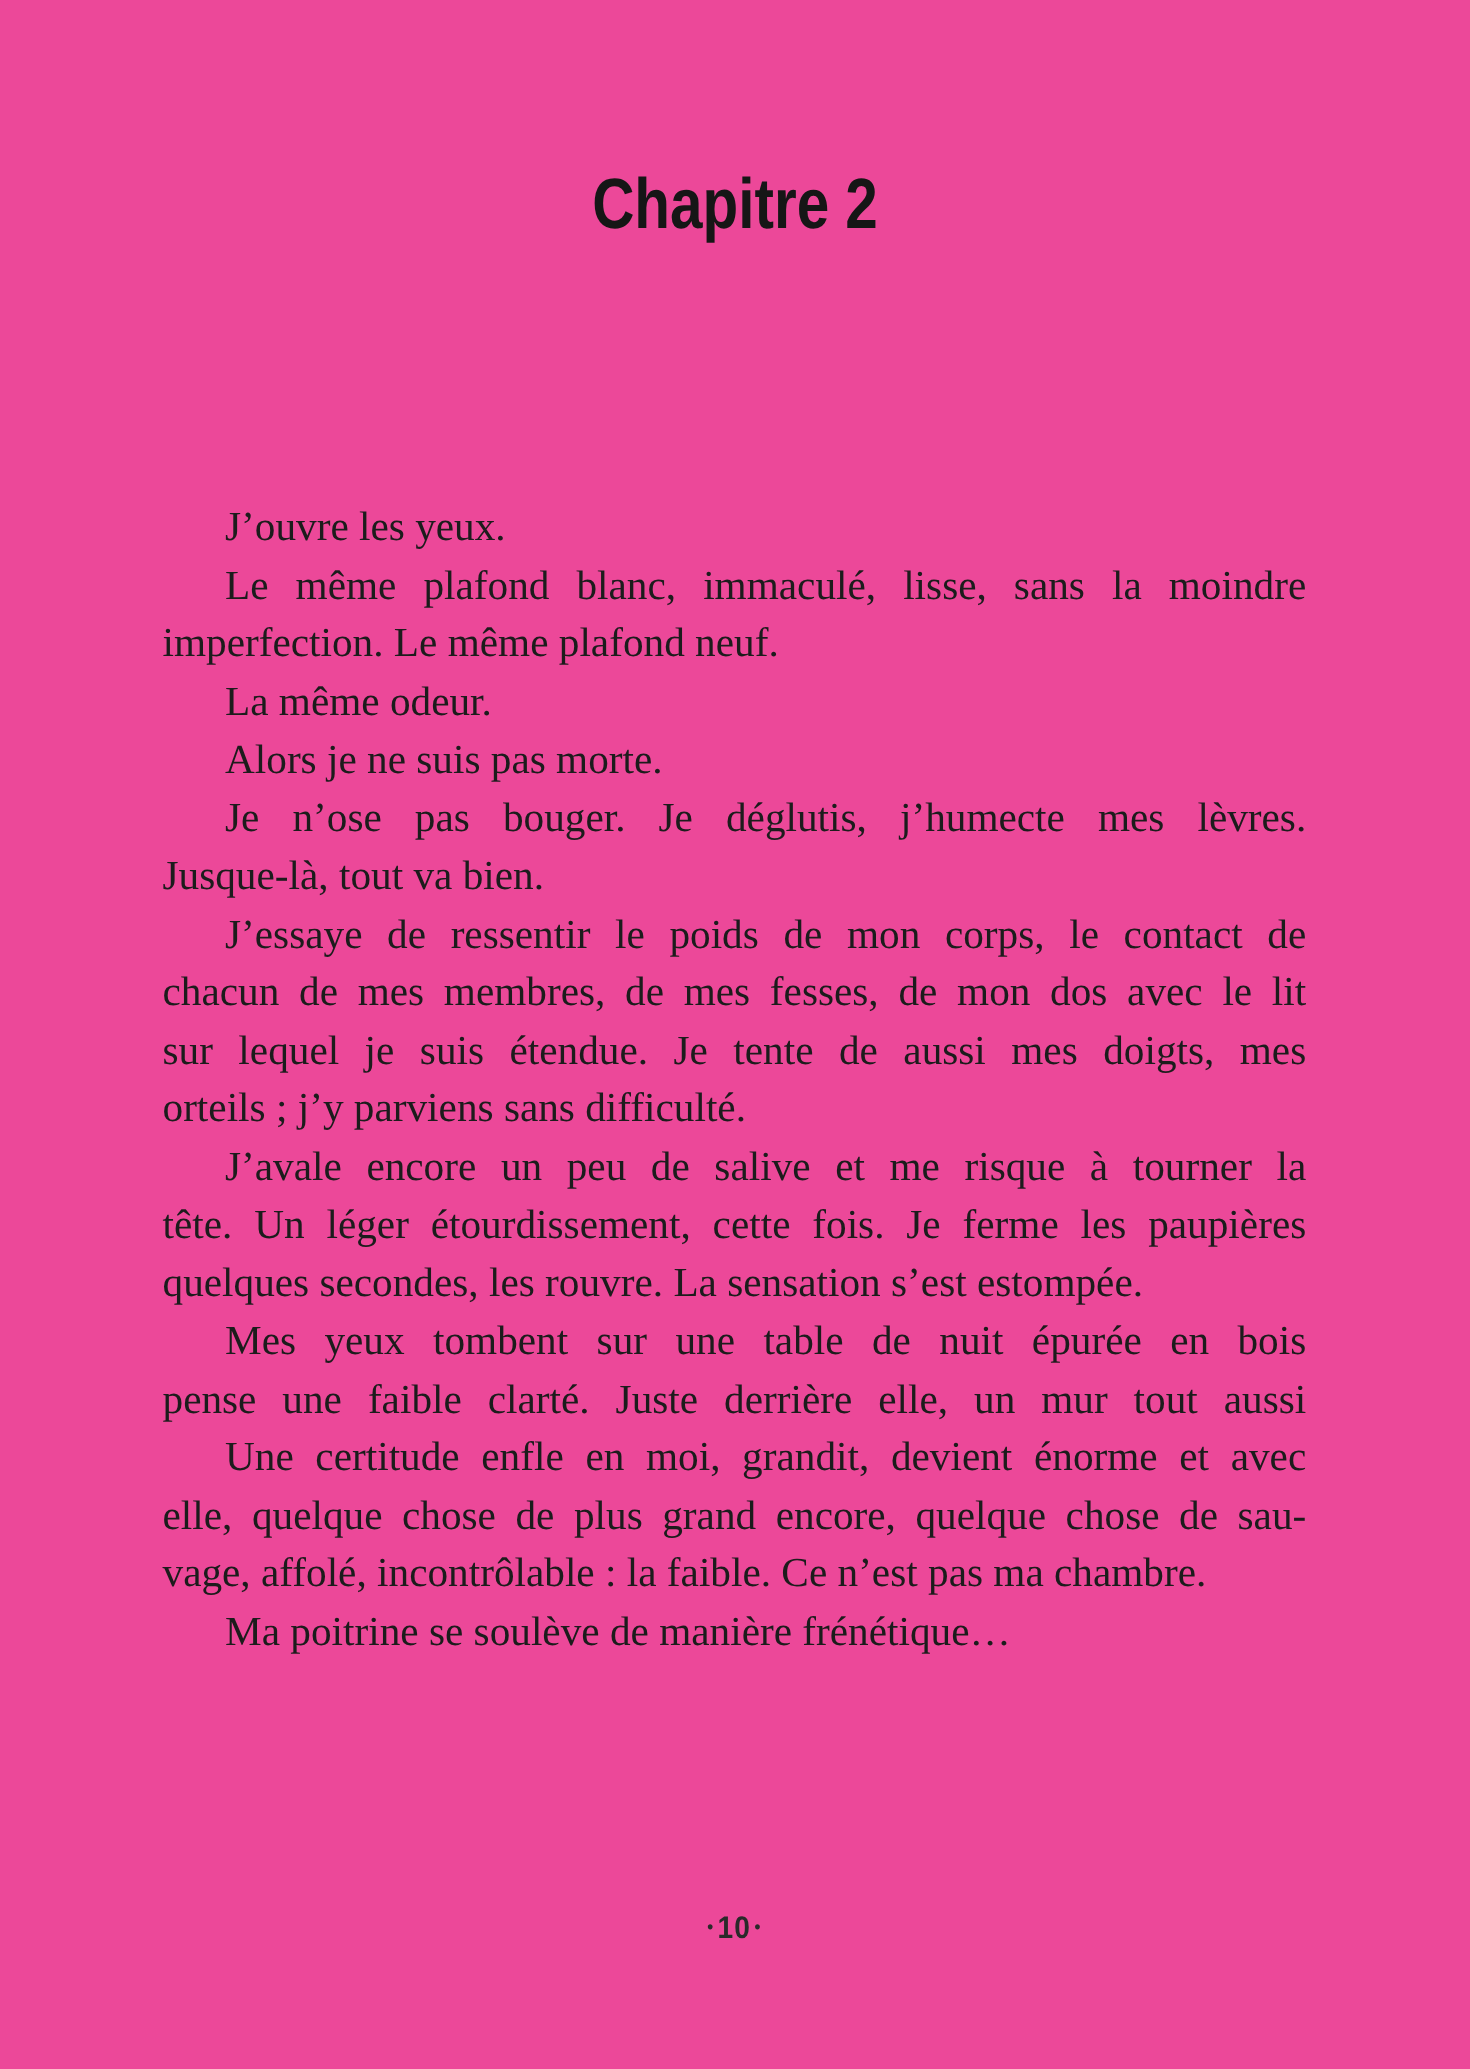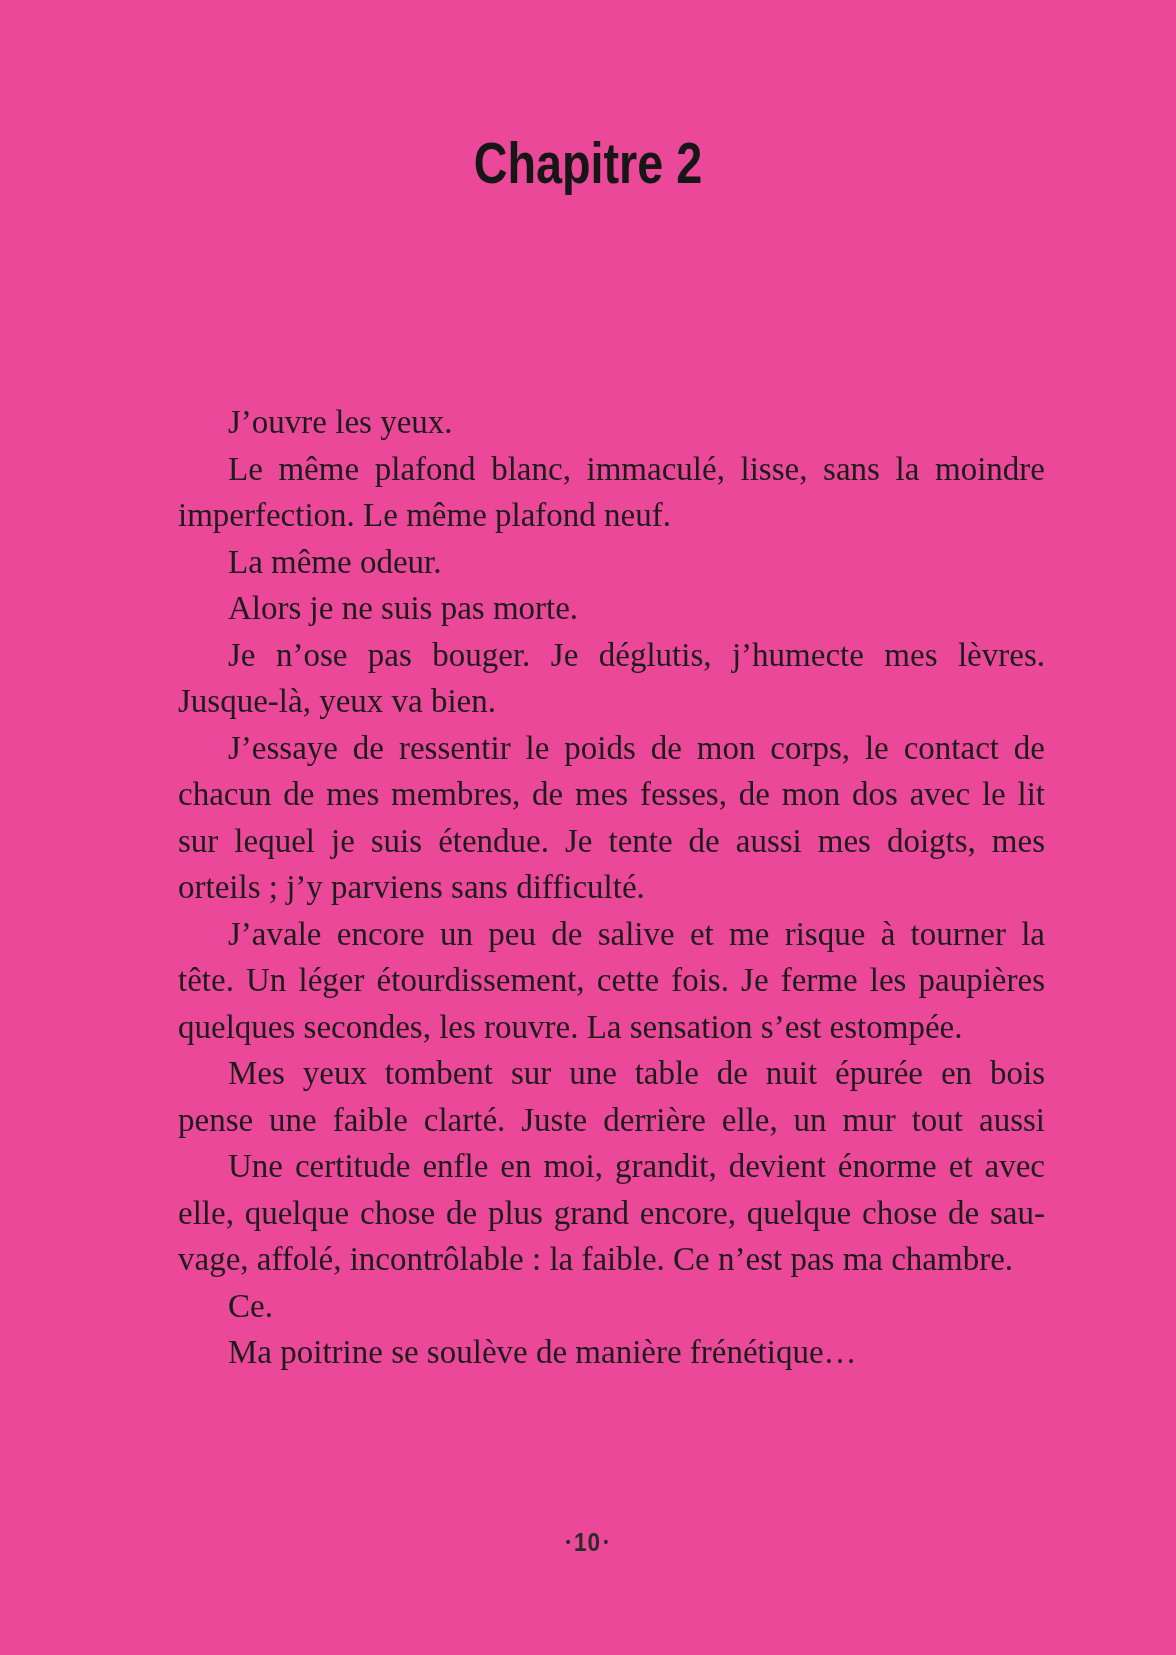--- a/index.html
+++ b/index.html
@@ -38,21 +38,20 @@
     width: 915px;
     font-size: 33px;
     line-height: 46.5px;
     color: #1c1c1c;
   }
   .para { margin: 0; }
   .line {
     text-align: justify;
     text-align-last: justify;
     white-space: normal;
-    margin-left: 48px;
   }
   .line.last {
     text-align-last: left;
   }
   .line.first {
     text-indent: 50px;
   }
   .folio {
     position: absolute;
     top: 1528px;
@@ -89,21 +88,21 @@
         <div class="line last">imperfection. Le même plafond neuf.</div>
       </div>
       <div class="para">
         <div class="line first last">La même odeur.</div>
       </div>
       <div class="para">
         <div class="line first last">Alors je ne suis pas morte.</div>
       </div>
       <div class="para">
         <div class="line first">Je n’ose pas bouger. Je déglutis, j’humecte mes lèvres.</div>
-        <div class="line last">Jusque-là, yeux va bien.</div>
+        <div class="line last">Jusque-là, tout va bien.</div>
       </div>
       <div class="para">
         <div class="line first">J’essaye de ressentir le poids de mon corps, le contact de</div>
         <div class="line">chacun de mes membres, de mes fesses, de mon dos avec le lit</div>
         <div class="line">sur lequel je suis étendue. Je tente de aussi mes doigts, mes</div>
         <div class="line last">orteils ; j’y parviens sans difficulté.</div>
       </div>
       <div class="para">
         <div class="line first">J’avale encore un peu de salive et me risque à tourner la</div>
         <div class="line">tête. Un léger étourdissement, cette fois. Je ferme les paupières</div>
@@ -112,23 +111,20 @@
       <div class="para">
         <div class="line first">Mes yeux tombent sur une table de nuit épurée en bois</div>
         <div class="line">pense une faible clarté. Juste derrière elle, un mur tout aussi</div>
       </div>
       <div class="para">
         <div class="line first">Une certitude enfle en moi, grandit, devient énorme et avec</div>
         <div class="line">elle, quelque chose de plus grand encore, quelque chose de sau-</div>
         <div class="line last">vage, affolé, incontrôlable : la faible. Ce n’est pas ma chambre.</div>
       </div>
       <div class="para">
-        <div class="line first last">Ce.</div>
-      </div>
-      <div class="para">
         <div class="line first last">Ma poitrine se soulève de manière frénétique…</div>
       </div>
     </div>
 
   <div class="folio">
     <span class="bullet">•</span><span>10</span><span class="bullet">•</span>
   </div>
 
 </div>
 

